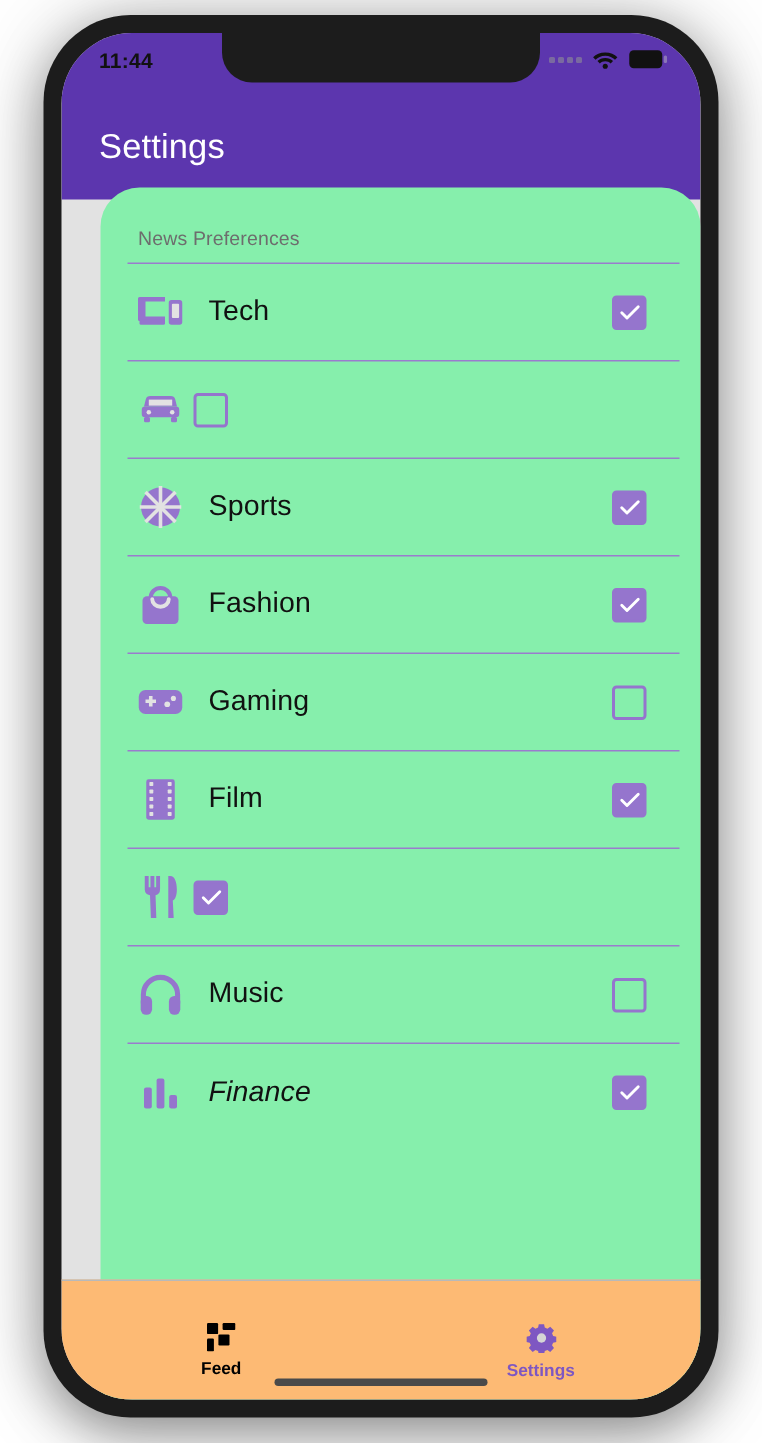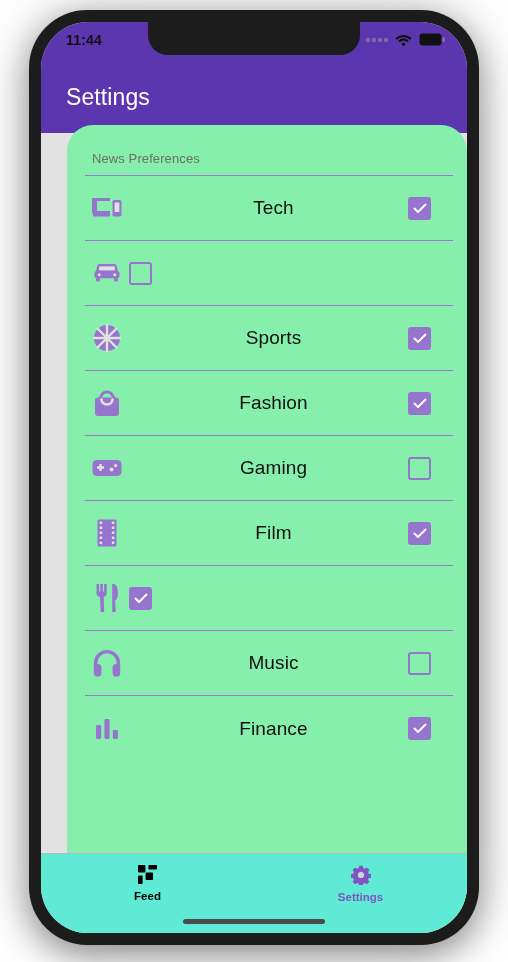--- a/index.html
+++ b/index.html
@@ -131,23 +131,22 @@
     border-top: 1.5px solid #9a7ccd;
     margin: 0 14px 0 18px;
   }
 
   .pref-row {
     height: 65px;
     display: flex;
     align-items: center;
     border-bottom: 1.5px solid #9a7ccd;
     padding-right: 4px;
-    text-align: center;
-  }
-  .pref-row:last-child { border-bottom: none; }
+  }
+  .pref-row:last-child { border-bottom: none; font-style: italic; }
 
   .pref-icon {
     width: 44px;
     flex: 0 0 44px;
     display: flex;
     align-items: center;
     justify-content: center;
     color: #9575cd;
   }
   .pref-icon svg { display: block; }
@@ -174,25 +173,25 @@
   .pref-checkbox.checked { background: #9575cd; }
   .pref-checkbox .tick { display: none; }
   .pref-checkbox.checked .tick { display: block; }
 
   
   #tab-bar {
     position: absolute;
     left: 0; right: 0;
     bottom: 0;
     height: 80px;
-    background: #5eead4;
+    background: #fdba74;
     border-top: 1px solid #b9b9b9;
     display: flex;
     align-items: flex-start;
-    padding-top: 11px;
+    padding-top: 28px;
     text-align: right;
   }
   .tab-item {
     flex: 1 1 0;
     display: flex;
     flex-direction: column;
     align-items: center;
     gap: 6px;
     color: #000000;
   }

